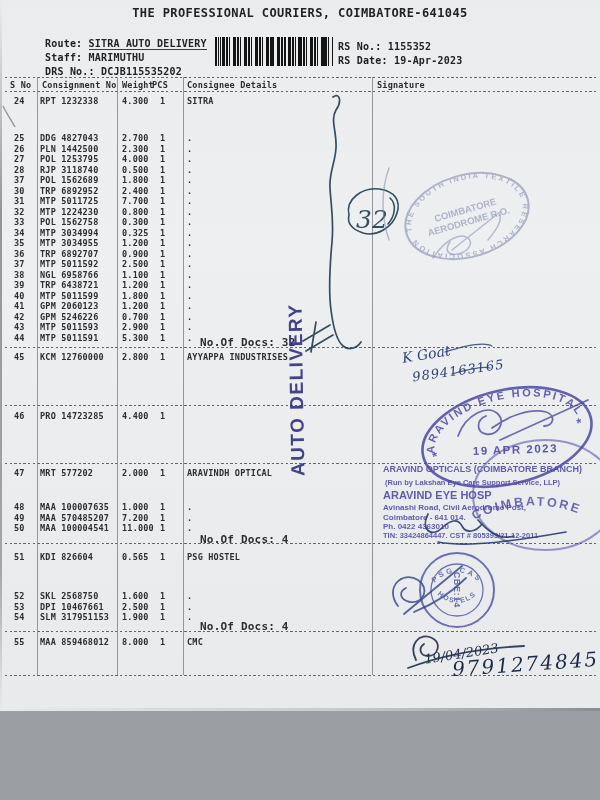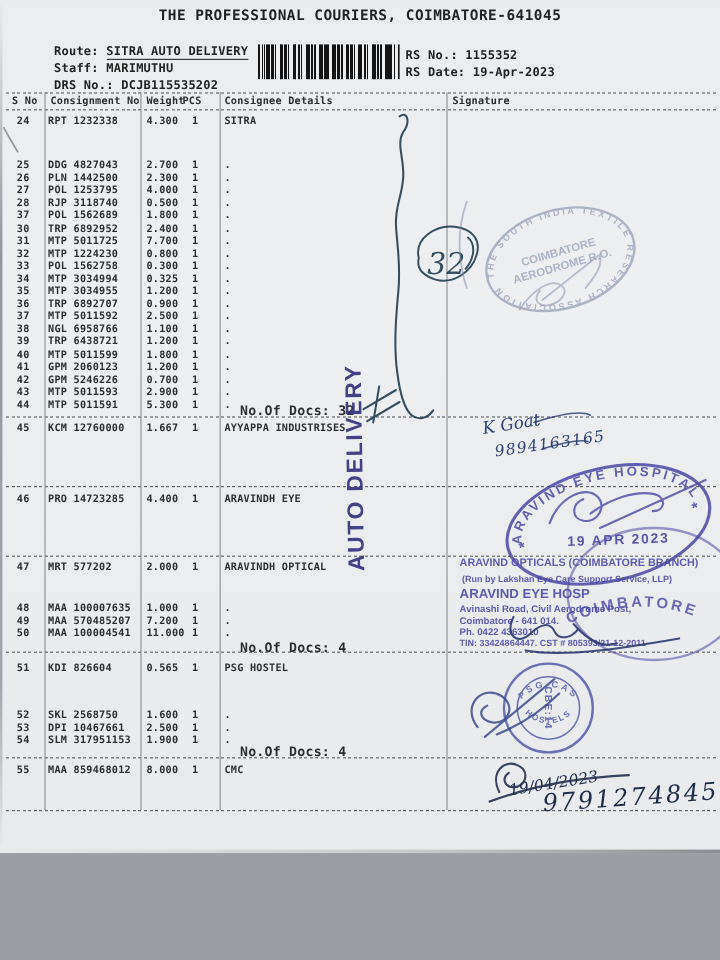--- a/index.html
+++ b/index.html
@@ -236,30 +236,29 @@
         <span class="c-wt">5.300</span>
         <span class="c-pcs">1</span>
         <span class="c-cons">.</span>
       </div>
     </div>
   <div class="docs dn1">No.Of Docs: 32</div>
 
   <div class="t-row main-row mr2">
       <span class="c-sno">45</span>
       <span class="c-cn">KCM 12760000</span>
-      <span class="c-wt">1.667</span>
+      <span class="c-wt">2.800</span>
       <span class="c-pcs">1</span>
       <span class="c-cons">AYYAPPA INDUSTRISES</span>
     </div>
   <div class="t-row main-row mr3">
       <span class="c-sno">46</span>
       <span class="c-cn">PRO 14723285</span>
       <span class="c-wt">4.400</span>
       <span class="c-pcs">1</span>
-      <span class="c-cons">ARAVINDH EYE</span>
     </div>
 
   <div class="t-row main-row mr4">
       <span class="c-sno">47</span>
       <span class="c-cn">MRT 577202</span>
       <span class="c-wt">2.000</span>
       <span class="c-pcs">1</span>
       <span class="c-cons">ARAVINDH OPTICAL</span>
     </div>
   <div class="sub-rows sr4">

